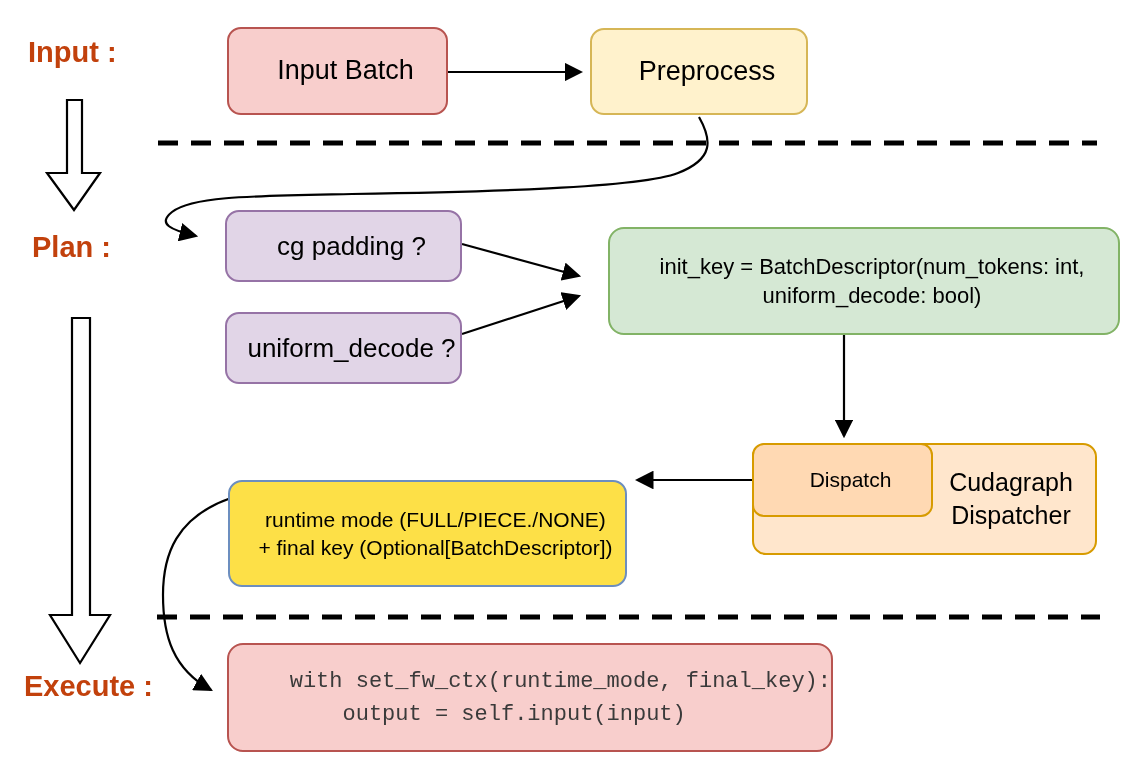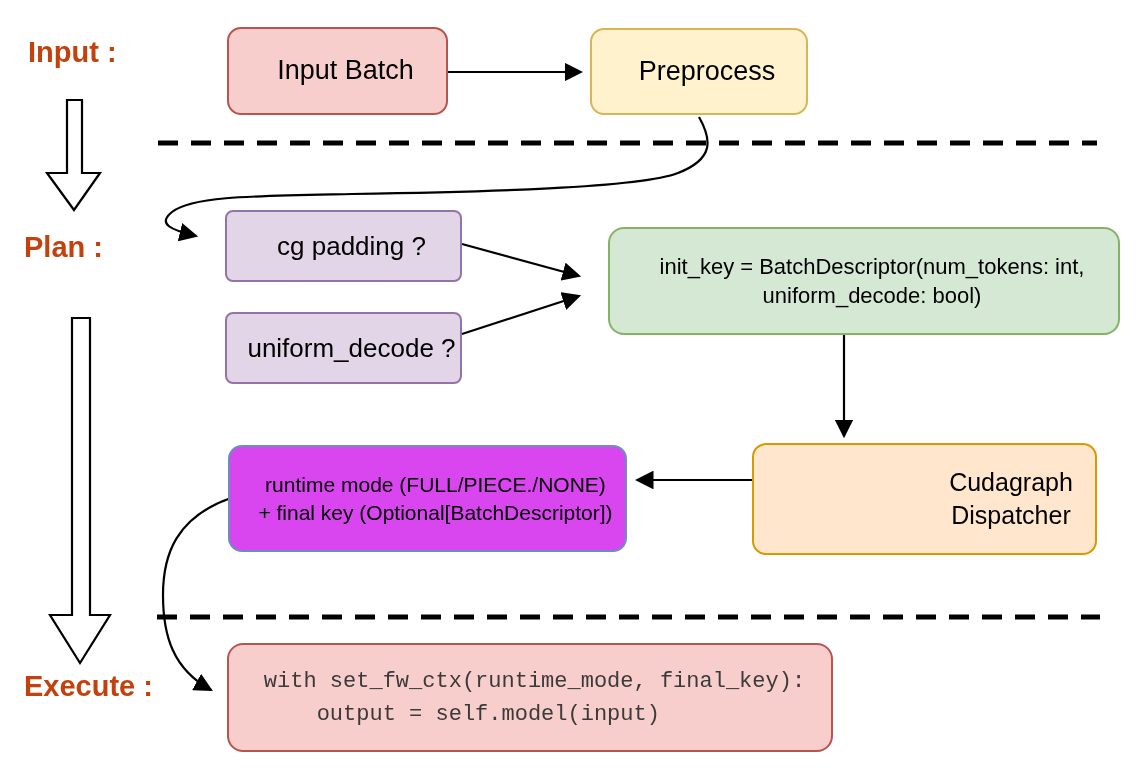--- a/index.html
+++ b/index.html
@@ -12,43 +12,43 @@
     position:absolute;display:flex;align-items:center;justify-content:center;
     text-align:center;box-sizing:border-box;border-radius:14px;border:2px solid #000;
     line-height:1.32;
     padding-left:16px;
   }
   .section-label{
     position:absolute;font-weight:bold;font-size:29px;color:#c2410c;white-space:nowrap;
   }
   .red    {background:#f8cecc;border-color:#b85450;}
   .yellow {background:#fff2cc;border-color:#d6b656;}
-  .purple {background:#e1d5e7;border-color:#9673a6;border-radius:8px;}
+  .purple {background:#e1d5e7;border-color:#9673a6;border-radius:14px;}
   .green  {background:#d5e8d4;border-color:#82b366;border-radius:16px;}
-  .blue   {background:#d946ef;border-color:#6c8ebf;}
+  .blue   {background:#fde047;border-color:#6c8ebf;margin-top:35px;}
   .orange-outer{background:#ffe6cc;border-color:#d79b00;justify-content:flex-end;}
   .orange-inner{background:#ffd9b3;border-color:#d79b00;border-radius:12px;}
   #input-batch {left:227px;top:27px; width:221px;height:88px;font-size:27px;}
   #preprocess  {left:590px;top:28px; width:218px;height:87px;font-size:27px;}
   #cg-padding  {left:225px;top:210px;width:237px;height:72px;font-size:26px;}
   #uniform-dec {left:225px;top:300px;width:237px;height:72px;font-size:26px;margin-top:12px;}
   #init-key    {left:608px;top:227px;width:512px;height:108px;font-size:22px;}
   #cuda-disp   {left:752px;top:443px;width:345px;height:112px;font-size:25px;}
   #cuda-disp .inner-text{width:168px;display:flex;align-items:center;justify-content:center;text-align:center;height:100%;}
   #dispatch    {left:752px;top:443px;width:181px;height:74px;font-size:21px;}
   #runtime-mode{left:228px;top:445px;width:399px;height:107px;font-size:21px;}
   #exec-code{
     left:227px;top:643px;width:606px;height:109px;border-radius:16px;
     font-family:"Liberation Mono","DejaVu Sans Mono",monospace;font-size:22px;
-    color:#3a3a3a;line-height:33px;justify-content:center;text-align:left;
+    color:#3a3a3a;line-height:33px;justify-content:flex-end;text-align:left;
     padding-left:9px;
   }
   .pre{white-space:pre;}
   #label-input  {left:28px;top:36px;}
-  #label-plan   {left:24px;top:231px;text-align:right;}
+  #label-plan   {left:32px;top:231px;text-align:right;}
   #label-execute{left:24px;top:670px;}
 </style>
 </head>
 <body>
 
 <div id="canvas">
 
   <svg class="connectors" viewBox="0 0 1142 770" xmlns="http://www.w3.org/2000/svg">
     <defs>
       <marker id="ah" markerWidth="8.5" markerHeight="8.5" refX="7.5" refY="4.25" orient="auto" markerUnits="strokeWidth">
@@ -89,28 +89,29 @@
     <div>
       <div>init_key = BatchDescriptor(num_tokens: int,</div>
       <div>uniform_decode: bool)</div>
     </div>
   </div>
 
   <div class="node orange-outer" id="cuda-disp">
     <div class="inner-text">Cudagraph Dispatcher</div>
   </div>
 
+  <div class="node orange-inner" id="dispatch">Dispatch</div>
 
   <div class="node blue" id="runtime-mode">
     <div>
       <div>runtime mode (FULL/PIECE./NONE)</div>
       <div>+ final key (Optional[BatchDescriptor])</div>
     </div>
   </div>
 
   <div class="node red" id="exec-code">
     <div>
       <div class="pre">with set_fw_ctx(runtime_mode, final_key):</div>
-      <div class="pre">    output = self.model(input)</div>
+      <div class="pre">    output = self.input(input)</div>
     </div>
   </div>
 
 </div>
 
 </body></html>

